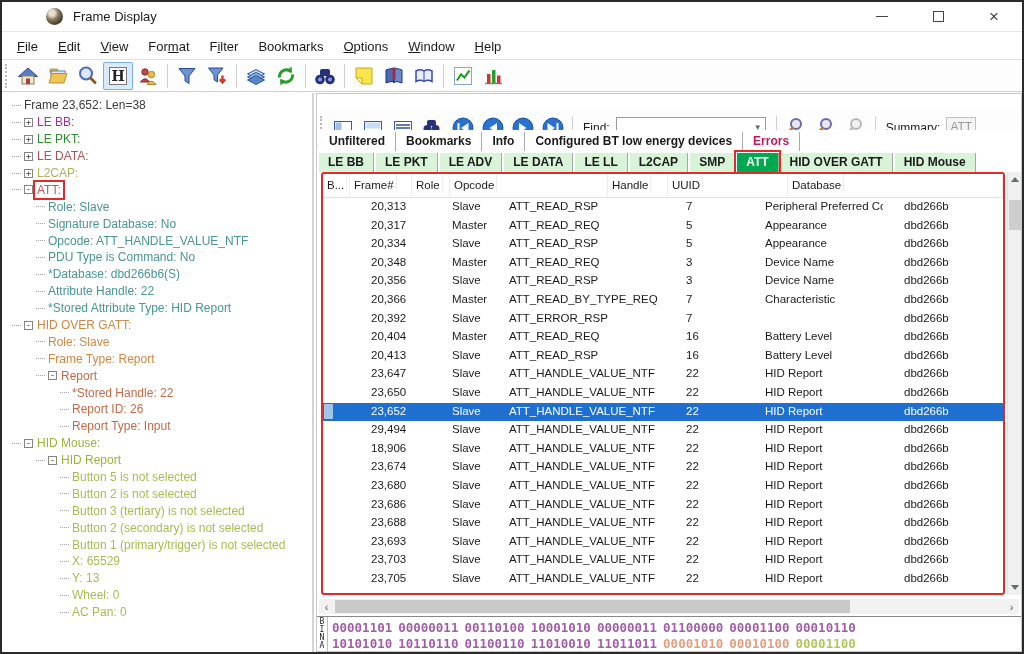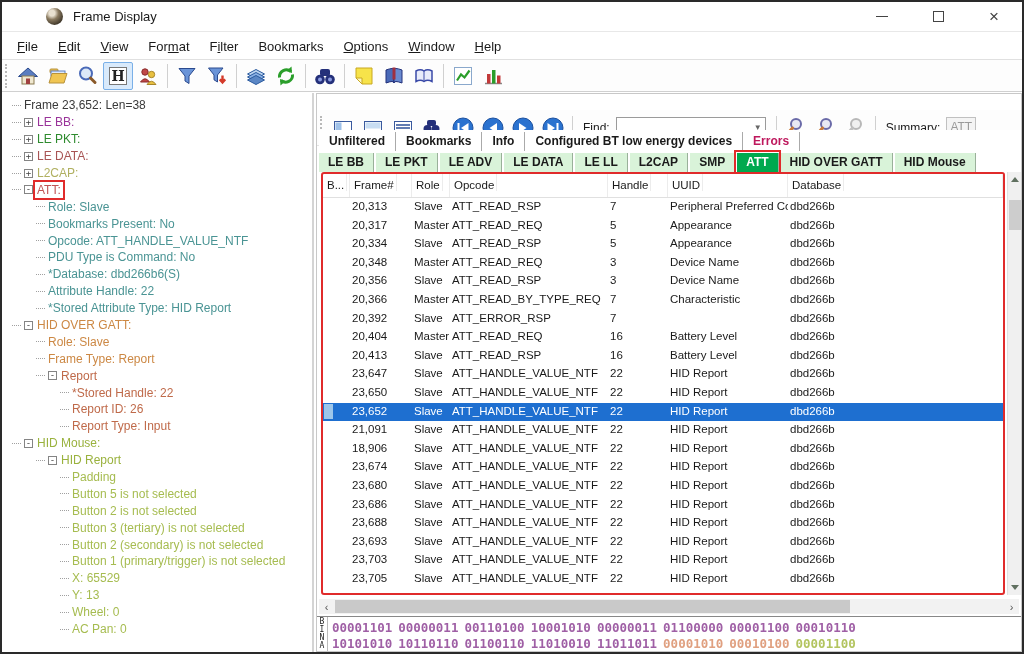--- a/index.html
+++ b/index.html
@@ -54,21 +54,21 @@
   .tabs2 { position:absolute; left:2px; top:57px; right:0; height:23px; display:flex; align-items:center; background:#fff; }
   .ptab { position:relative; font-size:12px; font-weight:bold; color:#1a1a1a; background:#d9f3d9; padding:2px 9px 3px; margin-right:2px; border-right:1px solid #9ab09a; white-space:nowrap;}
   .ptab.active { background:#00a94f; color:#fff; }
   .ptab.annotated::after { content:""; position:absolute; inset:-3px -3px; border:2.5px solid #e02b2b; }
 
   
   .tablewrap { position:absolute; left:4px; top:78px; right:16px; height:423px; border:2.5px solid #e02b2b; border-radius:3px; background:#fff; overflow:hidden; z-index:3;}
   .grid { display:grid; grid-template-columns:27px 62px 38px 158px 60px 120px minmax(0,1fr); }
   .thead { height:24px; border-bottom:1px solid #e0e0e0; }
   .thead span { font-size:11.5px; color:#1a1a1a; padding:5px 2px 0; border-right:1px solid #ececec; overflow:hidden; white-space:nowrap;}
-  .trowt { height:18.6px; }
+  .trowt { height:18.6px;gap:19px; }
   .trowt span { font-size:11.5px; color:#1a1a1a; padding:2px 2px 0; overflow:hidden; white-space:nowrap;}
   .trowt.selected { background:#1e6fd0; }
   .trowt.selected span { color:#fff; }
   .trowt.selected .cb::before { content:""; position:absolute; width:9px; height:15px; background:#9dc6ea; margin:-1px 0 0 -1px;}
   .cb { position:relative; }
   .vscroll { position:absolute; right:0px; top:78px; width:14px; height:423px; background:#f0f0f0; z-index:2; border-left:1px solid #e0e0e0;}
   .varrow { height:15px; display:flex; align-items:center; justify-content:center; }
   .tri-up { width:0; height:0; border-left:4px solid transparent; border-right:4px solid transparent; border-bottom:5px solid #607060; }
   .tri-down { width:0;height:0;border-left:4px solid transparent;border-right:4px solid transparent;border-top:5px solid #607060; position:absolute; bottom:5px; left:3px;}
   .vthumb { position:absolute; top:28px; left:1px; width:12px; height:30px; background:#cdcdcd; }
@@ -265,21 +265,21 @@
         <span class="tlabel">ATT:</span>
       </div>
         <div class="trow" style="--c: #4a9494; --lvl: 1;">
         <span class="tstub"></span>
 
         <span class="tlabel">Role: Slave</span>
       </div>
         <div class="trow" style="--c: #4a9494; --lvl: 1;">
         <span class="tstub"></span>
 
-        <span class="tlabel">Bookmarks Present: No</span>
+        <span class="tlabel">Signature Database: No</span>
       </div>
         <div class="trow" style="--c: #4a9494; --lvl: 1;">
         <span class="tstub"></span>
 
         <span class="tlabel">Opcode: ATT_HANDLE_VALUE_NTF</span>
       </div>
         <div class="trow" style="--c: #4a9494; --lvl: 1;">
         <span class="tstub"></span>
 
         <span class="tlabel">PDU Type is Command: No</span>
@@ -336,25 +336,20 @@
       </div>
         <div class="trow" style="--c: #9ab23e; --lvl: 0;">
         <span class="tstub"></span>
         <span class="tbox">-</span>
         <span class="tlabel">HID Mouse:</span>
       </div>
         <div class="trow" style="--c: #9ab23e; --lvl: 1;">
         <span class="tstub"></span>
         <span class="tbox">-</span>
         <span class="tlabel">HID Report</span>
-      </div>
-        <div class="trow" style="--c: #a6bc50; --lvl: 2;">
-        <span class="tstub"></span>
-
-        <span class="tlabel">Padding</span>
       </div>
         <div class="trow" style="--c: #a6bc50; --lvl: 2;">
         <span class="tstub"></span>
 
         <span class="tlabel">Button 5 is not selected</span>
       </div>
         <div class="trow" style="--c: #a6bc50; --lvl: 2;">
         <span class="tstub"></span>
 
         <span class="tlabel">Button 2 is not selected</span>
@@ -621,21 +616,21 @@
             <span class="cb"></span>
             <span>23,652</span>
             <span>Slave</span>
             <span>ATT_HANDLE_VALUE_NTF</span>
             <span>22</span>
             <span>HID Report</span>
             <span>dbd266b</span>
           </div>
             <div class="grid trowt">
             <span class="cb"></span>
-            <span>21,091</span>
+            <span>29,494</span>
             <span>Slave</span>
             <span>ATT_HANDLE_VALUE_NTF</span>
             <span>22</span>
             <span>HID Report</span>
             <span>dbd266b</span>
           </div>
             <div class="grid trowt">
             <span class="cb"></span>
             <span>18,906</span>
             <span>Slave</span>

